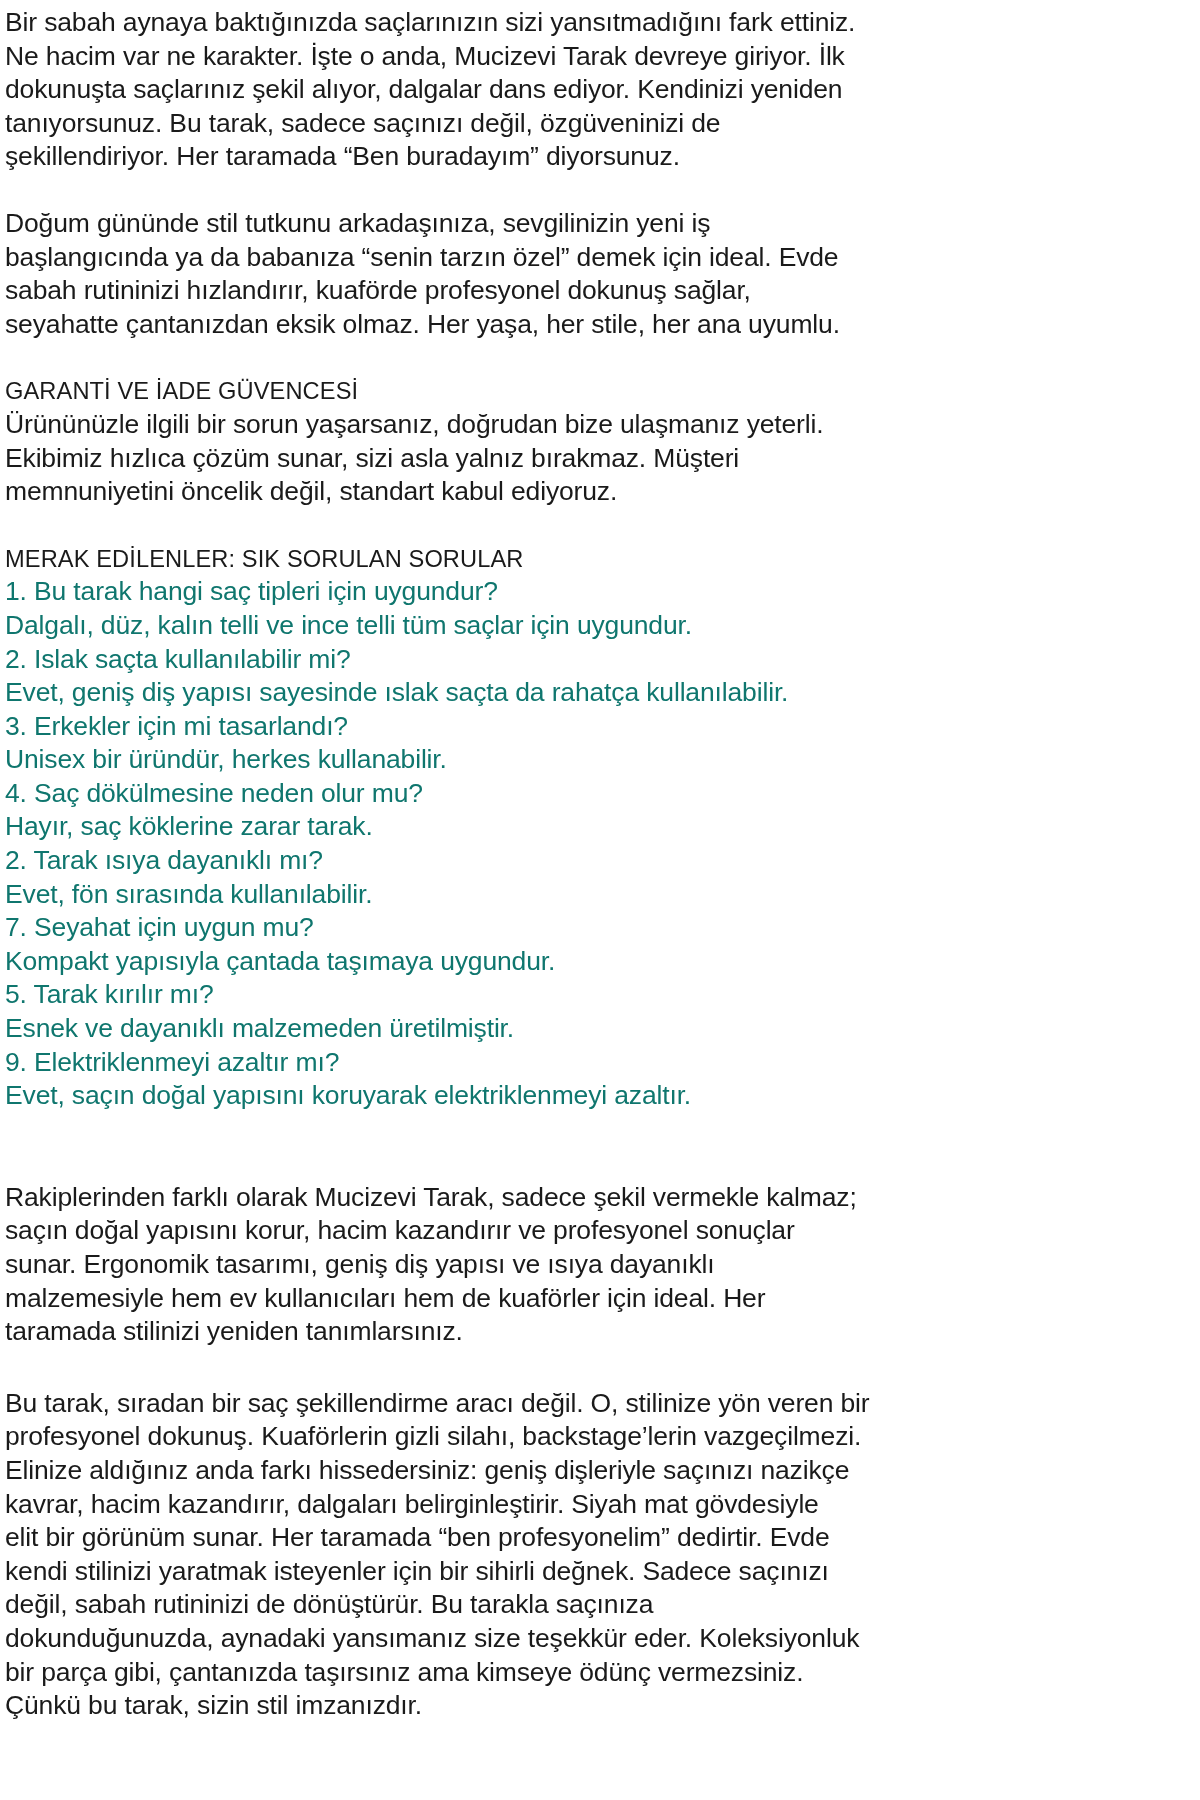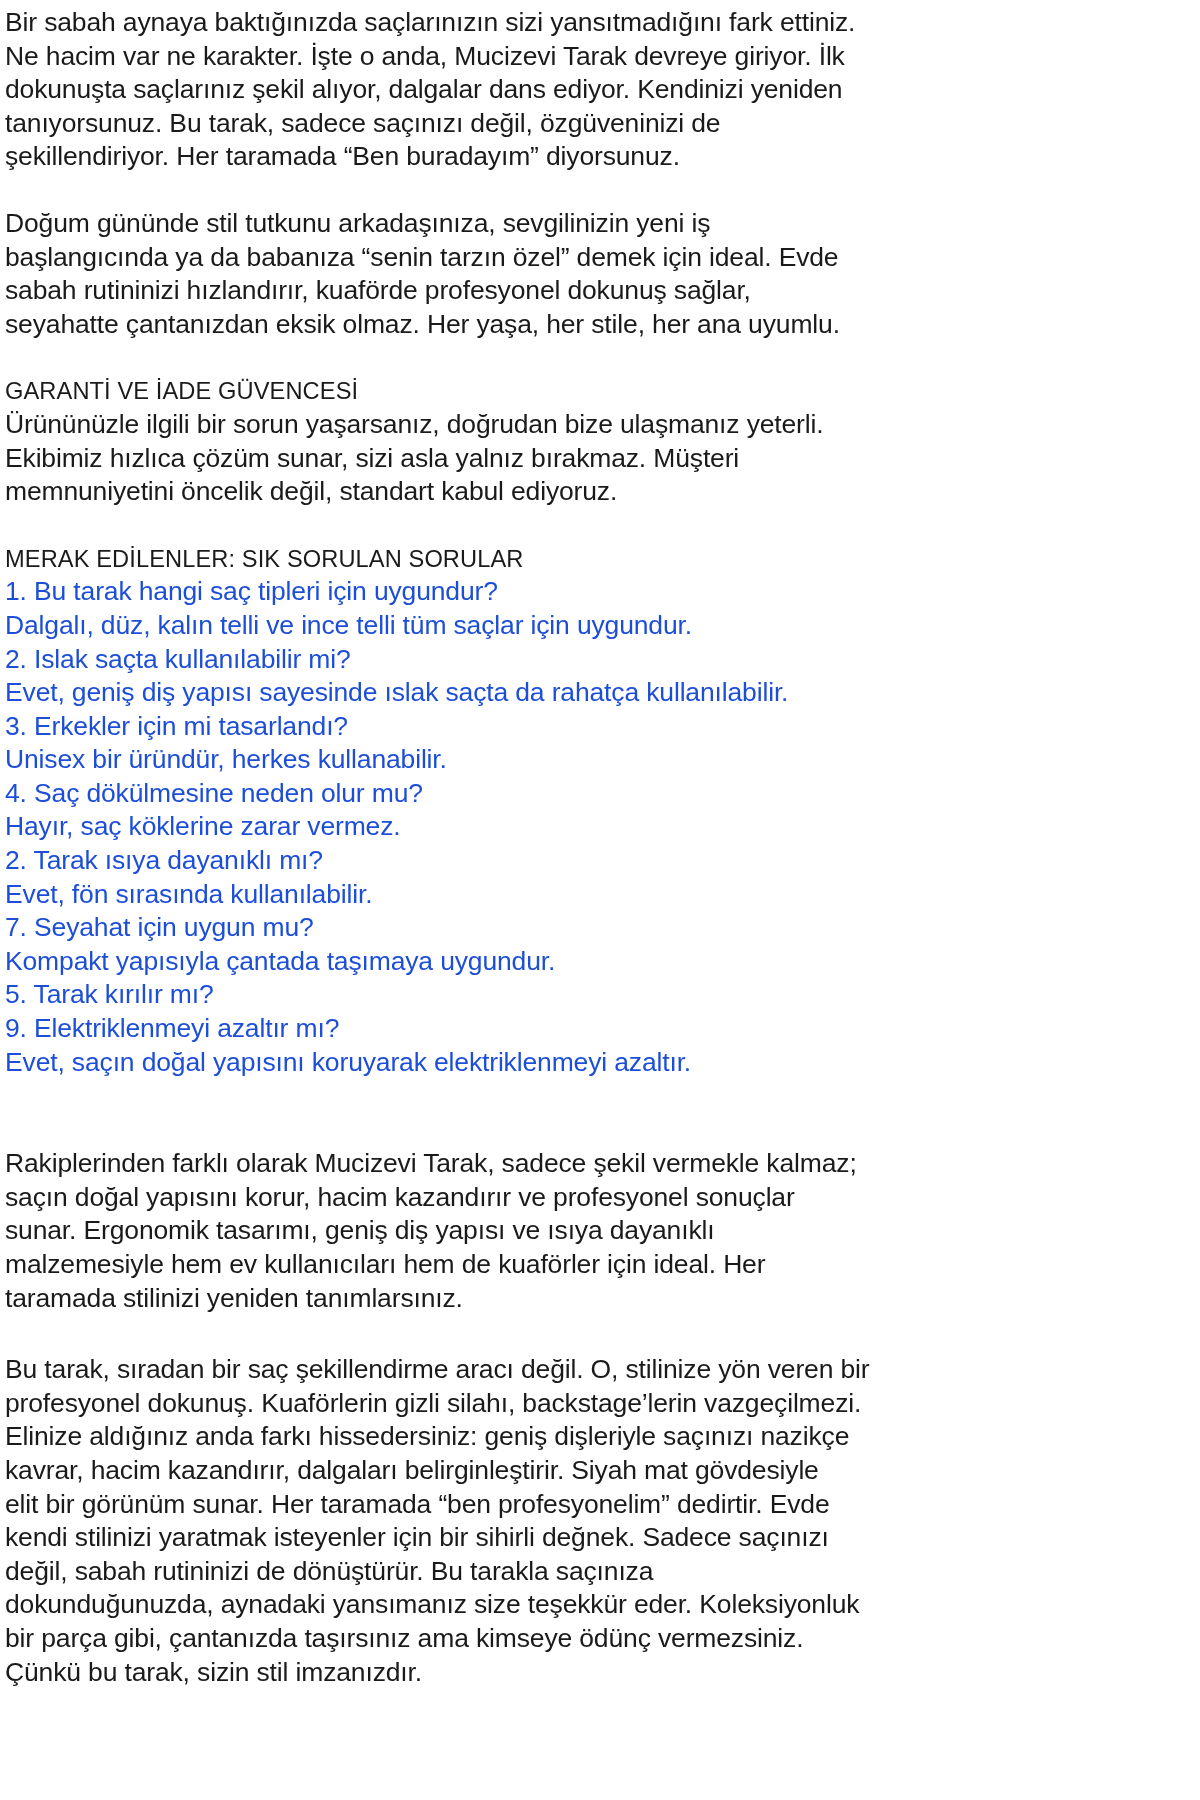--- a/index.html
+++ b/index.html
@@ -44,21 +44,21 @@
   }
   .gap-para { height: 33px; }
   .gap-section { height: 33px; }
   .gap-big { height: 68px; }
   .gap-mid { height: 38px; }
   .faq-block {
     font-size: 26.5px;
     line-height: 33.6px;
     letter-spacing: -0.15px;
     white-space: pre-wrap;
-    color: #1d4ed8;
+    color: #0f766e;
   }
 </style>
 </head>
 <body>
 
 <div class="page">
 
   <div class="block">Bir sabah aynaya baktığınızda saçlarınızın sizi yansıtmadığını fark ettiniz.
 Ne hacim var ne karakter. İşte o anda, Mucizevi Tarak devreye giriyor. İlk
 dokunuşta saçlarınız şekil alıyor, dalgalar dans ediyor. Kendinizi yeniden
@@ -84,26 +84,27 @@
 
   <div class="heading">MERAK EDİLENLER: SIK SORULAN SORULAR</div>
 
   <div class="faq-block">1. Bu tarak hangi saç tipleri için uygundur?</div>
   <div class="faq-block">Dalgalı, düz, kalın telli ve ince telli tüm saçlar için uygundur.</div>
   <div class="faq-block">2. Islak saçta kullanılabilir mi?</div>
   <div class="faq-block">Evet, geniş diş yapısı sayesinde ıslak saçta da rahatça kullanılabilir.</div>
   <div class="faq-block">3. Erkekler için mi tasarlandı?</div>
   <div class="faq-block">Unisex bir üründür, herkes kullanabilir.</div>
   <div class="faq-block">4. Saç dökülmesine neden olur mu?</div>
-  <div class="faq-block">Hayır, saç köklerine zarar vermez.</div>
+  <div class="faq-block">Hayır, saç köklerine zarar tarak.</div>
   <div class="faq-block">2. Tarak ısıya dayanıklı mı?</div>
   <div class="faq-block">Evet, fön sırasında kullanılabilir.</div>
   <div class="faq-block">7. Seyahat için uygun mu?</div>
   <div class="faq-block">Kompakt yapısıyla çantada taşımaya uygundur.</div>
   <div class="faq-block">5. Tarak kırılır mı?</div>
+  <div class="faq-block">Esnek ve dayanıklı malzemeden üretilmiştir.</div>
   <div class="faq-block">9. Elektriklenmeyi azaltır mı?</div>
   <div class="faq-block">Evet, saçın doğal yapısını koruyarak elektriklenmeyi azaltır.</div>
 
   <div class="gap-big"></div>
 
   <div class="block">Rakiplerinden farklı olarak Mucizevi Tarak, sadece şekil vermekle kalmaz;
 saçın doğal yapısını korur, hacim kazandırır ve profesyonel sonuçlar
 sunar. Ergonomik tasarımı, geniş diş yapısı ve ısıya dayanıklı
 malzemesiyle hem ev kullanıcıları hem de kuaförler için ideal. Her
 taramada stilinizi yeniden tanımlarsınız.</div>

